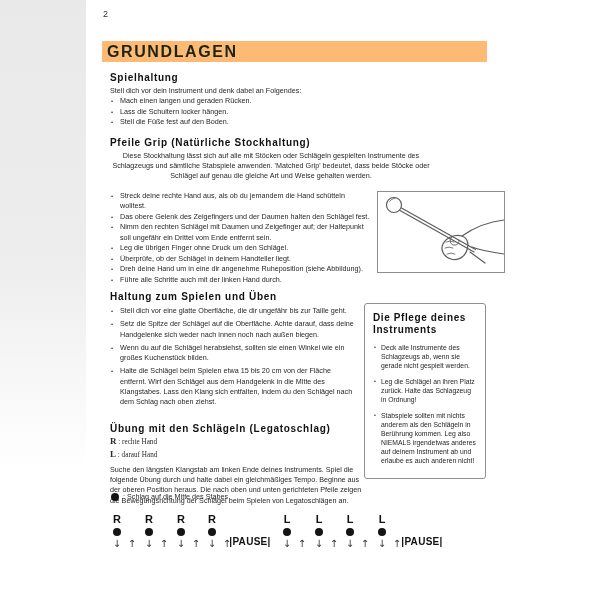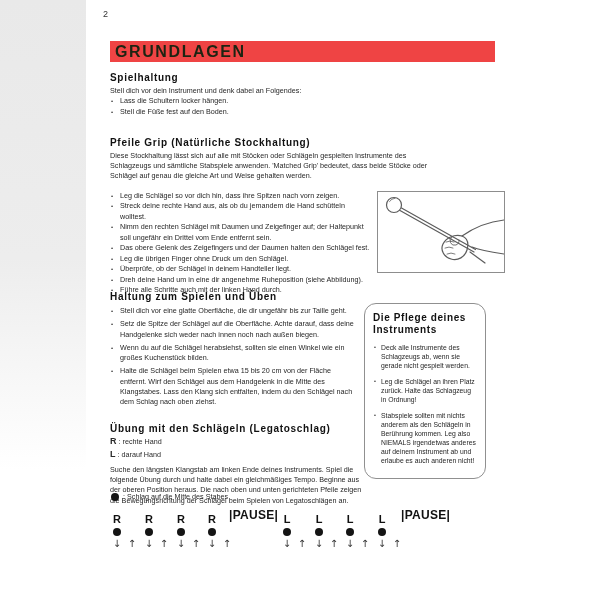--- a/index.html
+++ b/index.html
@@ -8,22 +8,22 @@
     font-family:"Liberation Sans","DejaVu Sans",sans-serif;
     color:#2a2a2a;position:relative;overflow:hidden;
   }
   .page{position:absolute;inset:0;background:#fff;}
   .gutter{
     position:absolute;left:0;top:0;width:86px;height:470px;
     background:linear-gradient(to bottom,#e9e9e9 0%,#ededed 55%,#f7f7f7 80%,#ffffff 100%);
   }
   .pageno{position:absolute;left:103px;top:9px;font-size:9px;color:#333;}
   .banner{
-    position:absolute;left:110px;top:41px;width:385px;height:21px;
-    background:#ef4444;display:flex;align-items:center;
+    position:absolute;left:102px;top:41px;width:385px;height:21px;
+    background:#fdba74;display:flex;align-items:center;
   }
   .banner-title{
     font-size:16px;font-weight:bold;letter-spacing:1.6px;
     color:#1d2412;padding-left:5px;
   }
   h3.sec{
     margin:0;font-size:10px;font-weight:bold;color:#111;
     letter-spacing:0.7px;
   }
   .body-text{font-size:7.2px;line-height:10.2px;color:#262626;}
@@ -31,39 +31,39 @@
   ul.blist{list-style:none;margin:0;padding:0;}
   ul.blist li{
     position:relative;padding-left:10px;line-height:10.5px;
   }
   ul.blist li::before{
     content:"•";position:absolute;left:1px;top:0;font-size:6px;line-height:10.5px;color:#333;
   }
   .sec-block{position:absolute;}
   #sec-spielhaltung{left:110px;top:72px;width:380px;}
   #sec-matched{left:110px;top:137px;width:380px;}
-  #sec-matched p.intro{width:322px;}
+  #sec-matched p.intro{width:322px;text-align:center;}
   #sec-matched ul.blist{margin-top:9px;width:262px;}
   #sec-haltung{left:110px;top:291px;width:245px;}
   #sec-haltung ul.blist{margin-top:4px;}
   #sec-haltung ul.blist li{margin-bottom:3px;line-height:10.3px;}
   #sec-uebung{left:110px;top:402px;width:260px;margin-top:21px;}
-  .rl-line{margin-top:2px;font-size:7.2px;line-height:10px;}
+  .rl-line{margin-top:2px;font-size:7.2px;line-height:10px;font-family:Liberation Serif, serif;}
   .rl-key{font-weight:bold;font-size:9px;}
   #sec-uebung p.para{margin:5px 0 0 0;width:254px;}
 
   
   .illus-box{
     position:absolute;left:377px;top:191px;width:128px;height:82px;
     background:#fff;border:1px solid #8d8d8d;box-sizing:border-box;
   }
   
   .care-box{
     position:absolute;left:364px;top:303px;width:122px;min-height:159px;
-    background:#fff;border:1px solid #909090;border-radius:12px;
+    background:#fff;border:1px solid #909090;border-radius:3px;
     box-sizing:border-box;padding:8px 7px 6px 8px;
   }
   .care-title{
     margin:0;font-size:10px;font-weight:bold;color:#111;
     letter-spacing:0.6px;line-height:12px;
   }
   .care-box ul.blist{margin-top:7px;}
   .care-box ul.blist li{
     font-size:6.8px;line-height:9px;margin-bottom:7px;padding-left:8px;color:#262626;
   }
@@ -89,55 +89,55 @@
   }
   .b-down{
     position:absolute;left:0;top:25px;width:18px;text-align:center;
     font-size:10px;color:#333;font-family:"DejaVu Sans",sans-serif;
   }
   .b-up{
     position:absolute;left:16px;top:25px;width:16px;text-align:center;
     font-size:10px;color:#333;font-family:"DejaVu Sans",sans-serif;
   }
   .pause{
-    position:absolute;top:508px;width:42px;text-align:left;
-    font-size:12px;font-weight:bold;color:#111;letter-spacing:0.3px;
+    position:absolute;top:536px;width:42px;text-align:center;
+    font-size:10px;font-weight:bold;color:#111;letter-spacing:0.3px;
   }
   #beat0{left:108px;} #beat1{left:140px;} #beat2{left:172px;} #beat3{left:203px;}
   #beat4{left:278px;} #beat5{left:310px;} #beat6{left:341px;} #beat7{left:373px;}
   #pause0{left:229px;} #pause1{left:401px;}
 </style>
 </head>
 <body>
 
 <div class="page">
   <div class="gutter"></div>
   <div class="pageno">2</div>
 
   <div class="banner">
     <span class="banner-title">GRUNDLAGEN</span>
   </div>
 
   <div class="sec-block" id="sec-spielhaltung">
     <h3 class="sec">Spielhaltung</h3>
     <p class="intro body-text">Stell dich vor dein Instrument und denk dabei an Folgendes:</p>
     <ul class="blist body-text">
+      <li>Mach einen langen und geraden Rücken.</li>
       <li>Lass die Schultern locker hängen.</li>
       <li>Stell die Füße fest auf den Boden.</li>
     </ul>
   </div>
 
   <div class="sec-block" id="sec-matched">
     <h3 class="sec">Pfeile Grip (Natürliche Stockhaltung)</h3>
     <p class="intro body-text">Diese Stockhaltung lässt sich auf alle mit Stöcken oder Schlägeln gespielten Instrumente des Schlagzeugs und sämtliche Stabspiele anwenden. 'Matched Grip' bedeutet, dass beide Stöcke oder Schlägel auf genau die gleiche Art und Weise gehalten werden.</p>
     <ul class="blist body-text">
-      <li>Leg die Schlägel so vor dich hin, dass ihre Spitzen nach vorn zeigen.</li>
       <li>Streck deine rechte Hand aus, als ob du jemandem die Hand schütteln wolltest.</li>
+      <li>Das obere Gelenk des Zeigefingers und der Daumen halten den Schlägel fest.</li>
       <li>Nimm den rechten Schlägel mit Daumen und Zeigefinger auf; der Haltepunkt soll ungefähr ein Drittel vom Ende entfernt sein.</li>
-      <li>Das obere Gelenk des Zeigefingers und der Daumen halten den Schlägel fest.</li>
       <li>Leg die übrigen Finger ohne Druck um den Schlägel.</li>
       <li>Überprüfe, ob der Schlägel in deinem Handteller liegt.</li>
       <li>Dreh deine Hand um in eine dir angenehme Ruheposition (siehe Abbildung).</li>
       <li>Führe alle Schritte auch mit der linken Hand durch.</li>
     </ul>
   </div>
 
   <div class="illus-box">
     <svg width="126" height="80" viewBox="0 0 126 80">
       <g fill="none" stroke="#5c5c5c" stroke-width="1.2" stroke-linecap="round">

